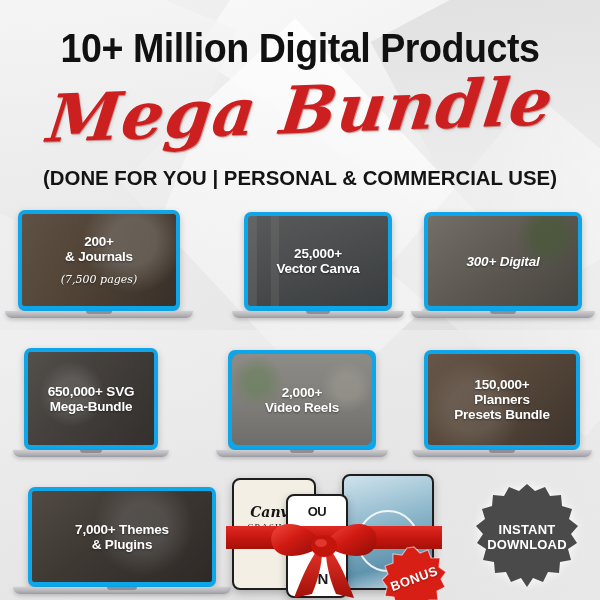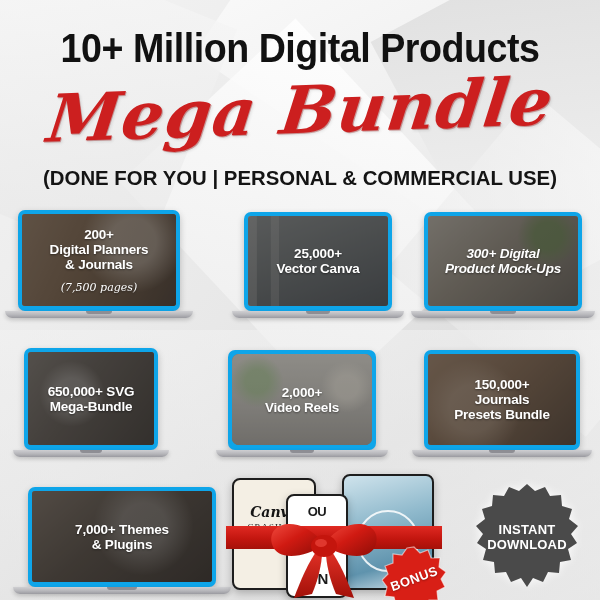--- a/index.html
+++ b/index.html
@@ -250,21 +250,20 @@
   <div class="subline">(DONE FOR YOU | PERSONAL &amp; COMMERCIAL USE)</div>
 </div>
 
 <div class="laptop" style="left:18px; top:210px; width:162px;">
   <div class="lid">
     <div class="screen" style="height:92px;">
       <div class="photo ph-desk"></div>
       <div class="shade"></div>
       <div class="cap">
         <span>200+</span>
-        <span>Digital Planners</span>
         <span>&amp; Journals</span>
         <span class="sub">(7,500 pages)</span>
       </div>
     </div>
   </div>
   <div class="base"></div>
 </div>
 
 <div class="laptop" style="left:244px; top:212px; width:148px;">
   <div class="lid">
@@ -280,21 +279,20 @@
   <div class="base"></div>
 </div>
 
 <div class="laptop" style="left:424px; top:212px; width:158px;">
   <div class="lid">
     <div class="screen" style="height:90px;font-style:italic;">
       <div class="photo ph-plant"></div>
       <div class="shade"></div>
       <div class="cap">
         <span>300+ Digital</span>
-        <span>Product Mock-Ups</span>
       </div>
     </div>
   </div>
   <div class="base"></div>
 </div>
 
 <div class="laptop" style="left:24px; top:348px; width:134px;">
   <div class="lid">
     <div class="screen" style="height:93px;">
       <div class="photo ph-work"></div>
@@ -322,21 +320,21 @@
   <div class="base"></div>
 </div>
 
 <div class="laptop" style="left:424px; top:350px; width:156px;">
   <div class="lid">
     <div class="screen" style="height:91px;">
       <div class="photo ph-warm"></div>
       <div class="shade"></div>
       <div class="cap">
         <span>150,000+</span>
-        <span>Journals</span>
+        <span>Planners</span>
         <span>Presets Bundle</span>
       </div>
     </div>
   </div>
   <div class="base"></div>
 </div>
 
 <div class="laptop" style="left:28px; top:487px; width:188px;">
   <div class="lid">
     <div class="screen" style="height:91px;">

